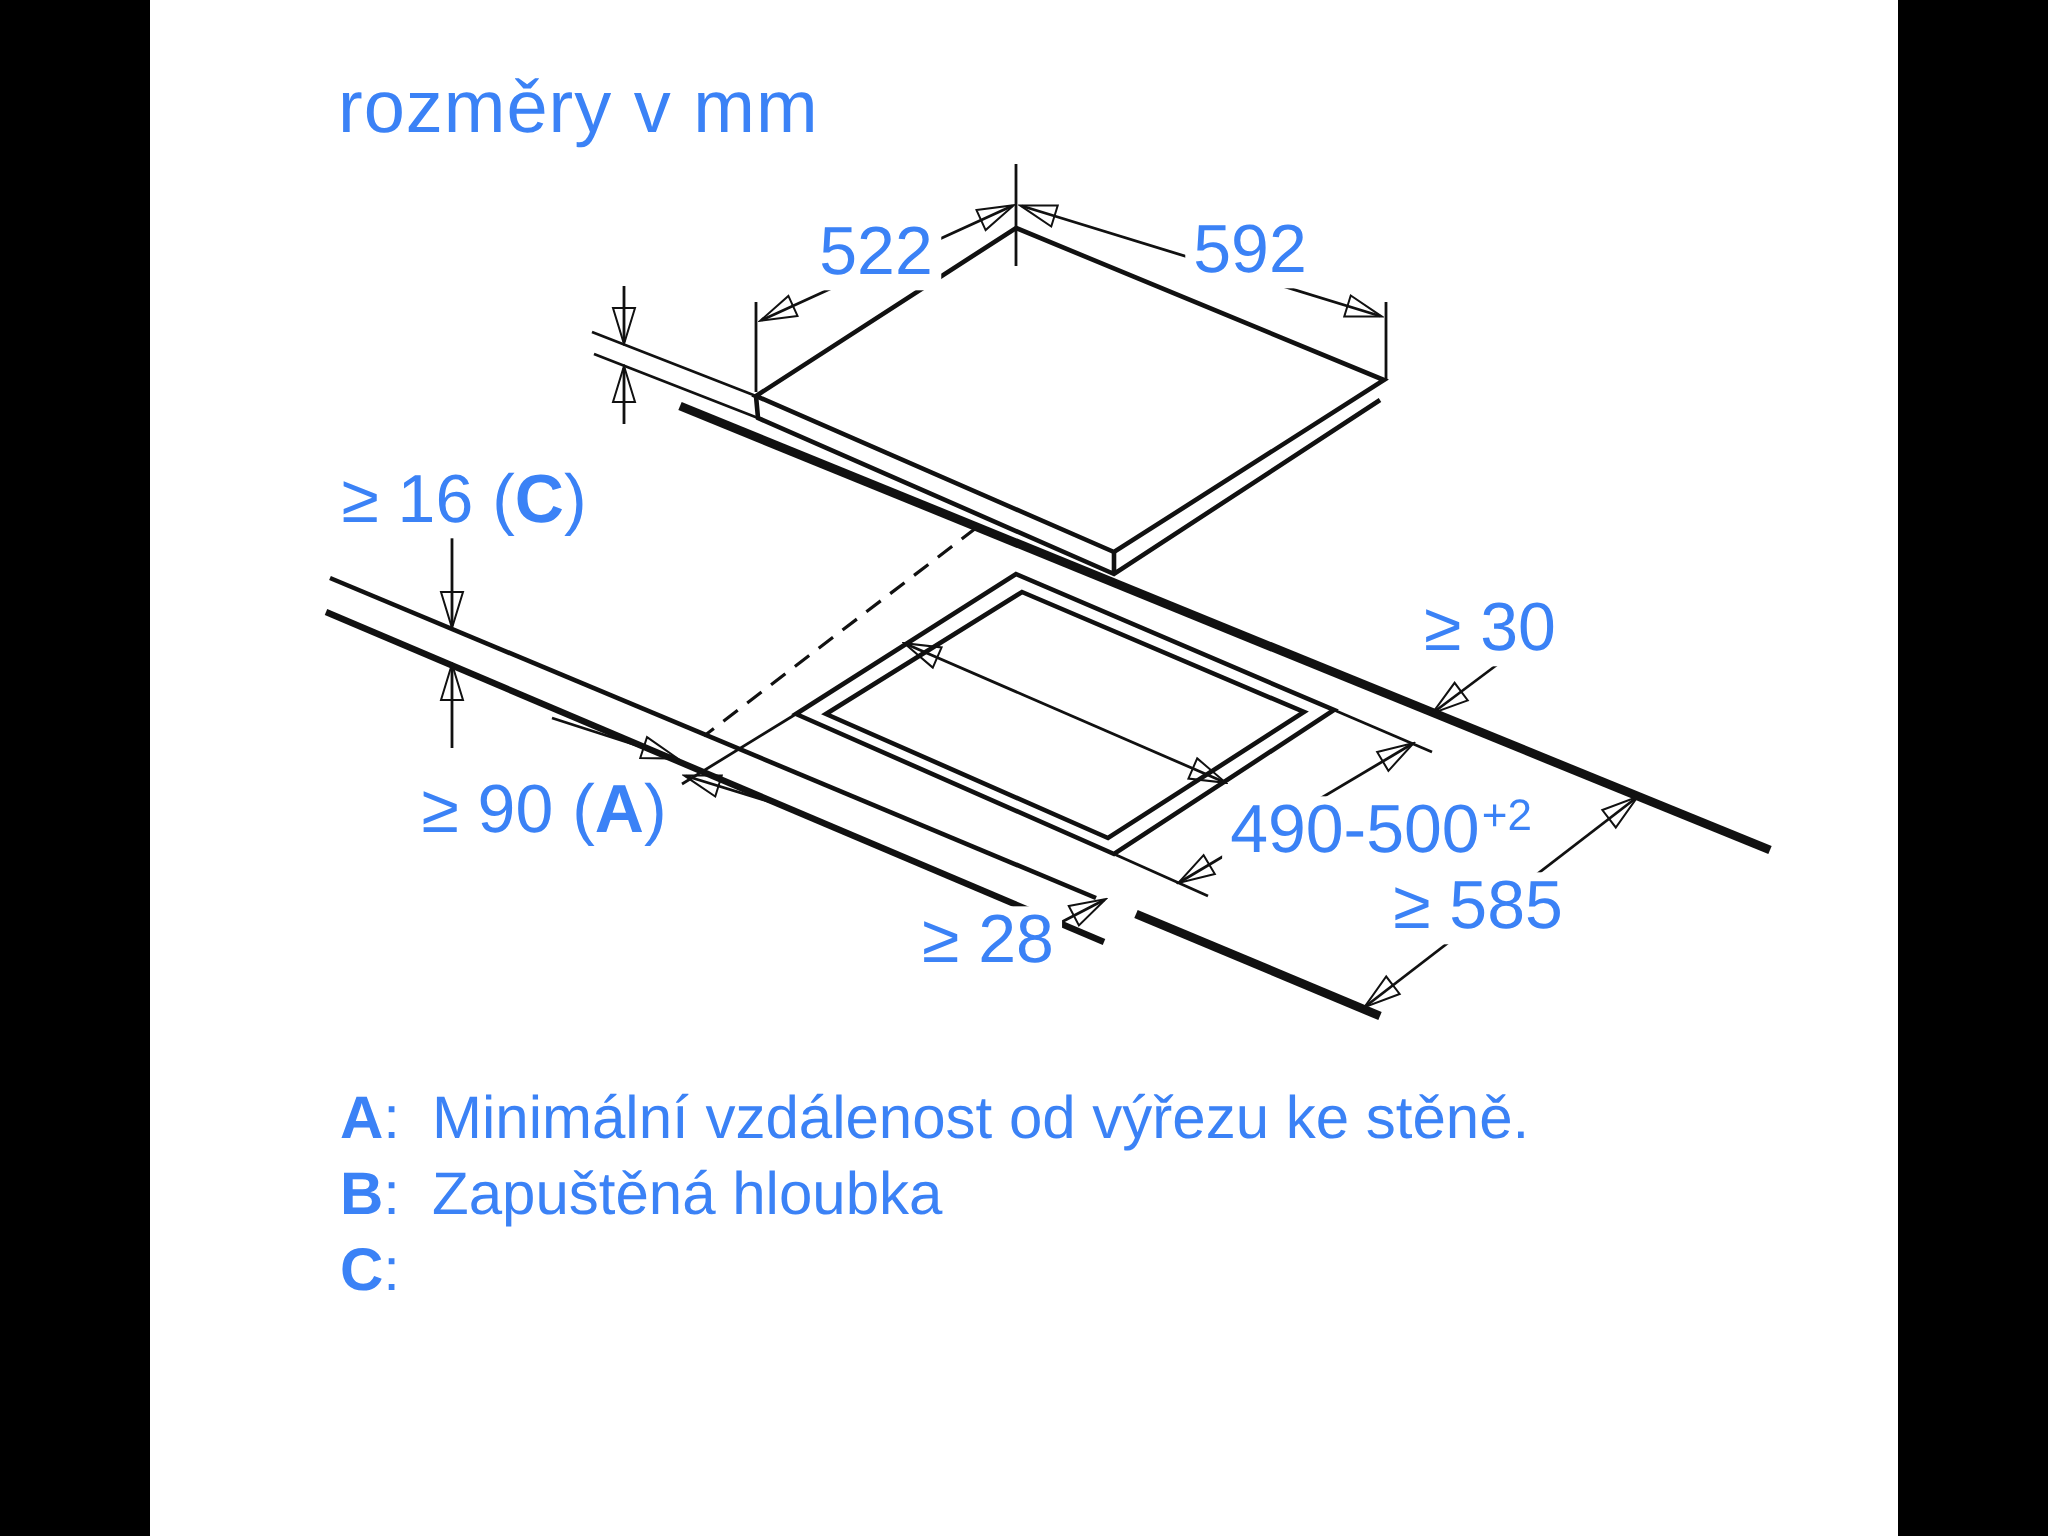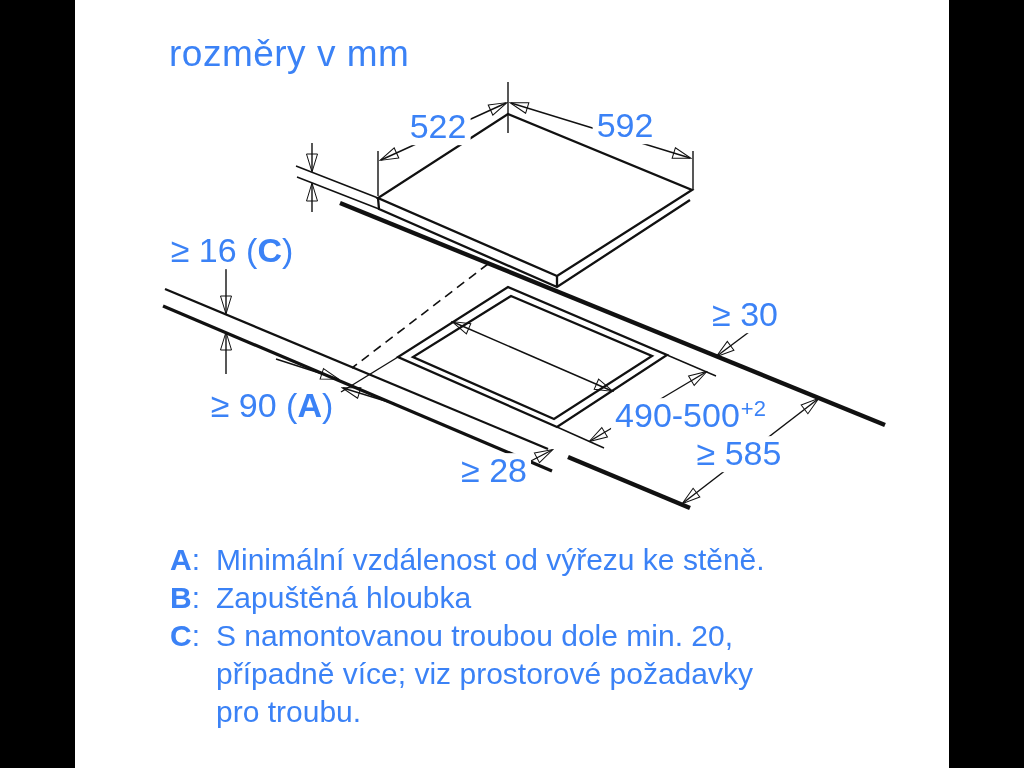--- a/index.html
+++ b/index.html
@@ -16,21 +16,21 @@
   .dash{stroke-dasharray:9 6;stroke-width:1.6px;}
   .page-title{position:absolute;left:169px;top:33px;font-size:37px;letter-spacing:0.5px;}
   .dim-label{position:absolute;transform:translate(-50%,-50%);background:#fff;
              padding:0 4px;font-size:34px;white-space:nowrap;line-height:1.05;z-index:10;}
   .dim-label b{font-weight:bold;}
   .sup{font-size:22px;position:relative;top:-11px;left:1px;}
   .notes{position:absolute;left:170px;top:541px;width:700px;z-index:10;}
   .note{display:flex;align-items:flex-start;font-size:30px;line-height:38px;}
   .note-key{flex:0 0 46px;font-weight:bold;}
   .note-key .sep{font-weight:normal;}
-  .note-text span{display:block;}
+  .note-text span{display:block;text-align:center;}
 </style>
 </head>
 <body>
 
 <div class="stage">
 
   <div class="page-title">rozměry v mm</div>
 
   <svg class="art" viewBox="0 0 1024 768" xmlns="http://www.w3.org/2000/svg">
     <defs>
@@ -112,23 +112,18 @@
         </span>
     </div>
     <div class="note">
       <span class="note-key"><b>B</b><span class="sep">:</span></span>
       <span class="note-text">
           <span>Zapuštěná hloubka</span>
         </span>
     </div>
     <div class="note">
       <span class="note-key"><b>C</b><span class="sep">:</span></span>
-      <span class="note-text">
-        <span>S namontovanou troubou dole min. 20,</span>
-        <span>případně více; viz prostorové požadavky</span>
-        <span>pro troubu.</span>
-      </span>
     </div>
   </div>
 
   <div class="letterbox left"></div>
   <div class="letterbox right"></div>
 </div>
 
 </body></html>

